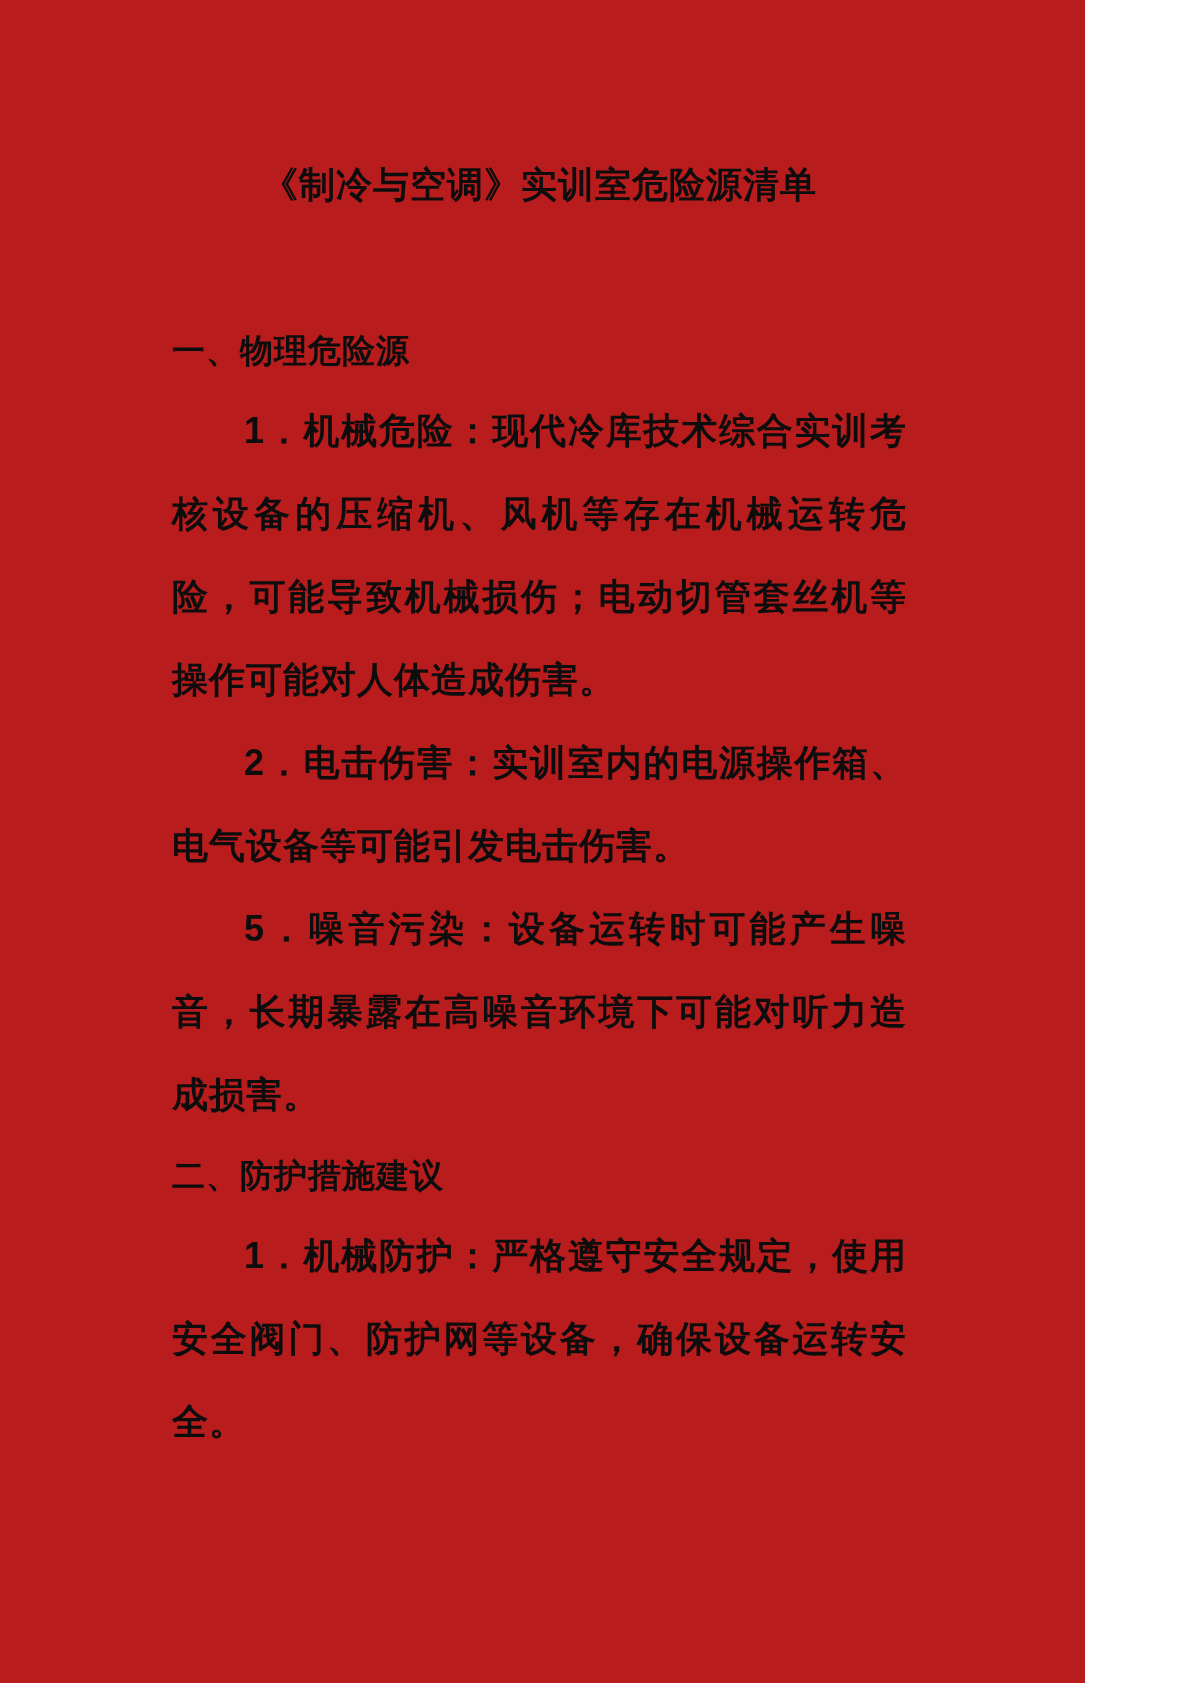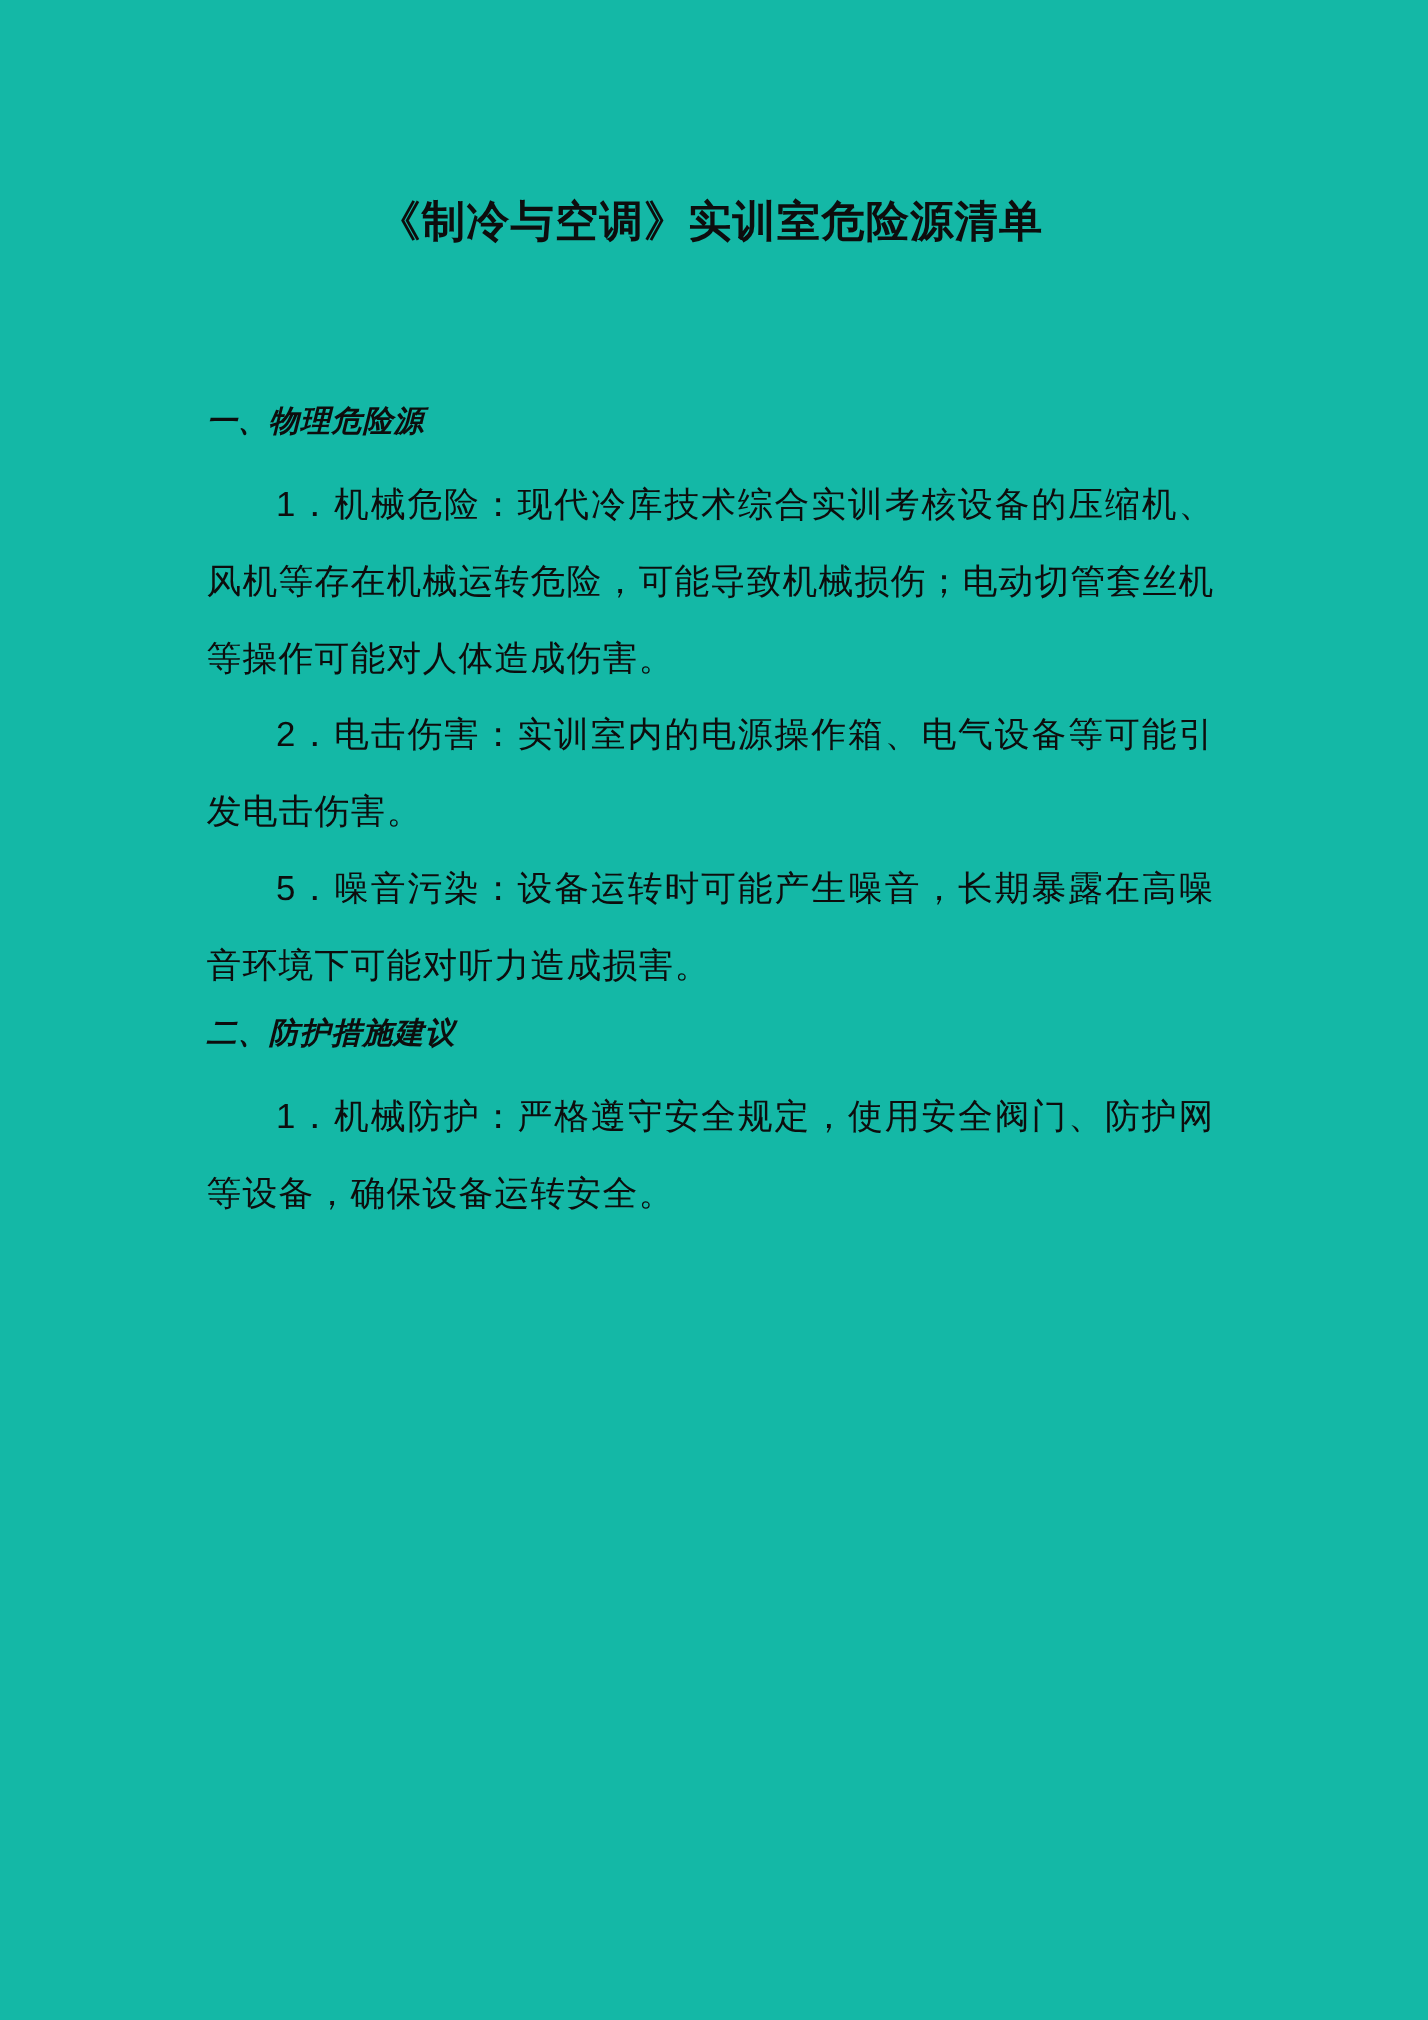--- a/index.html
+++ b/index.html
@@ -9,46 +9,45 @@
   }
   body {
     width: 1190px;
     height: 1683px;
     font-family: "Liberation Sans", sans-serif;
     color: #0d0d0d;
     overflow: hidden;
   }
   .page {
     box-sizing: border-box;
-    width: 1190px;
+    width: 1085px;
     height: 1683px;
-    background: #14b8a6;
+    background: #b91c1c;
     padding: 159px 178px 0 172px;
   }
   .doc-title {
     font-size: 36px;
     font-weight: 800;
     line-height: 52px;
     text-align: center;
     margin: 0 0 116px 0;
     letter-spacing: 1px;
     white-space: nowrap;
   }
   .section-heading {
-    font-size: 25px;
+    font-size: 33px;
     font-weight: 800;
     line-height: 48px;
-    margin: 0 0 14px 0;
+    margin: 16px 0 14px 0;
     letter-spacing: 1px;
-    font-style: italic;
   }
   .para {
-    font-size: 29px;
-    font-weight: 400;
-    line-height: 64px;
+    font-size: 36px;
+    font-weight: 700;
+    line-height: 83px;
     margin: 0;
     text-indent: 2em;
     text-align: justify;
     letter-spacing: 1px;
   }
 </style>
 </head>
 <body>
 
 <div class="page">

